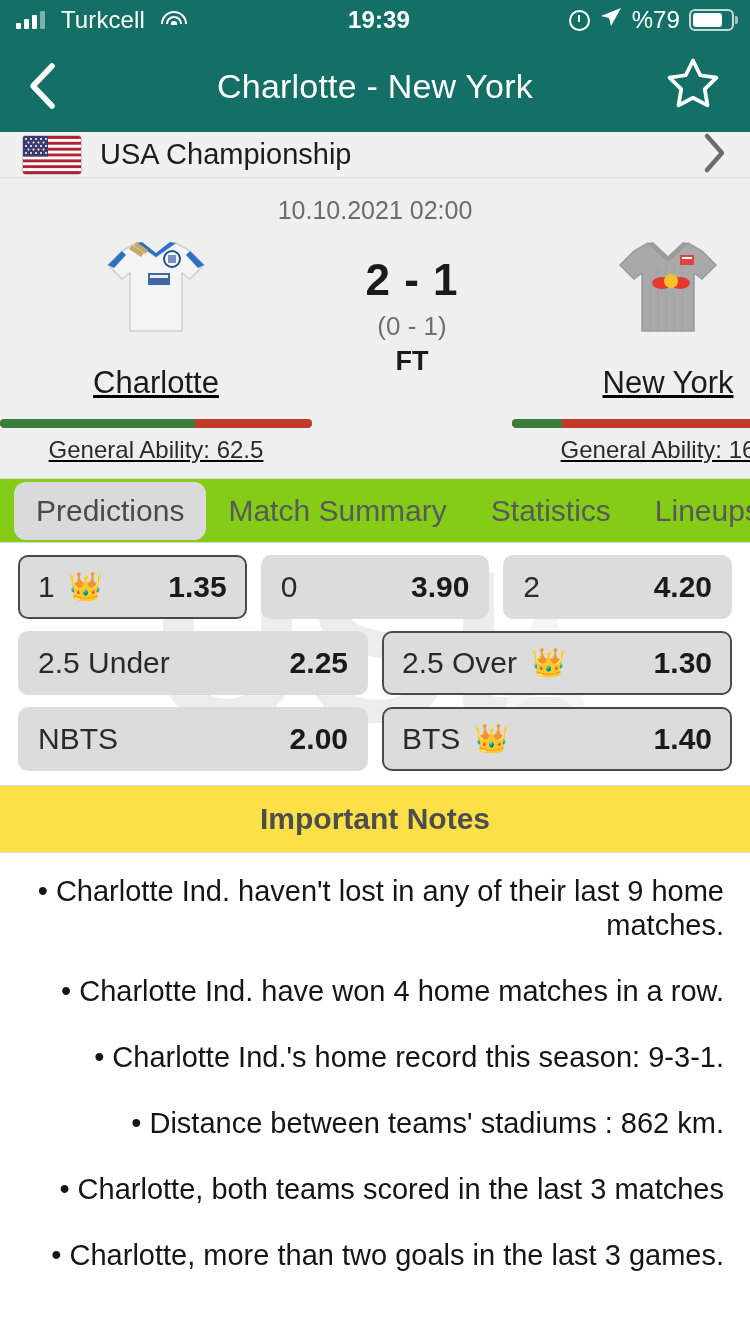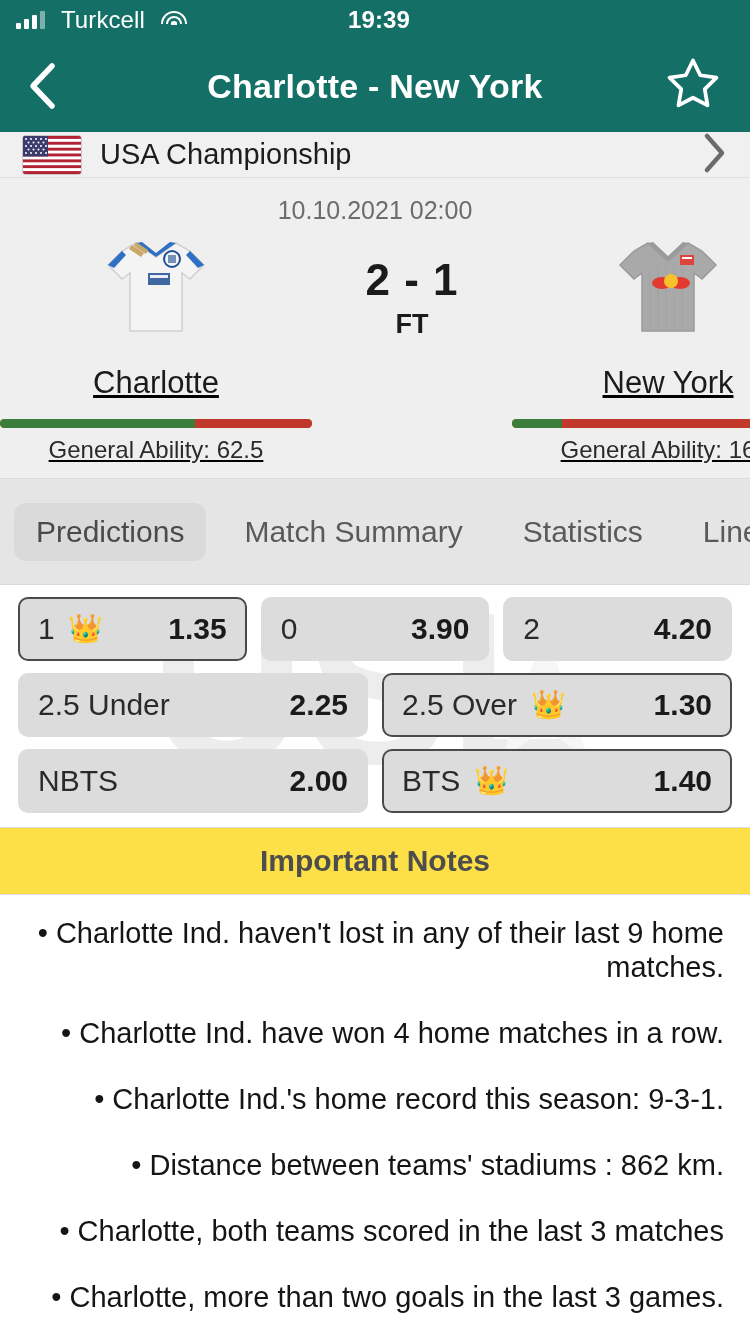--- a/index.html
+++ b/index.html
@@ -46,21 +46,21 @@
   .batt::after{ content:""; position:absolute; right:-6px; top:50%;
          transform:translateY(-50%); width:3px; height:8px;
          background:rgba(255,255,255,.6); border-radius:0 2px 2px 0; }
   .batt i{ display:block; height:100%; background:#fff; border-radius:3px; }
 
   
   .nav-bar{ height:92px; background:#147066; display:flex; align-items:center;
             padding:0 26px; color:#fff; position:relative; }
   .nav-back{ width:46px; height:46px; display:flex; align-items:center; cursor:pointer; }
   .nav-title{ position:absolute; left:0; right:0; text-align:center;
-              font-size:34px; font-weight:bold; pointer-events:none;
+              font-size:34px; font-weight:normal; pointer-events:none;
               letter-spacing:.2px; }
   .nav-star{ margin-left:auto; cursor:pointer; z-index:2; }
 
   
   .league-row{ height:46px; background:#f0f0f0; display:flex; align-items:center;
                padding:0 22px; gap:18px; border-bottom:1px solid #dfdfdf;
                cursor:pointer; }
   .flag{ width:60px; height:40px; border:1px solid #c8c8c8; border-radius:3px;
          overflow:hidden; position:relative; flex:none; background:#fff; }
   .league-name{ font-size:29px; color:#1c1c1c; }
@@ -78,22 +78,22 @@
   .score-status{ font-size:27px; font-weight:bold; color:#1b1b1b; margin-top:4px; }
   .team-name{ font-size:31px; color:#1b1b1b; margin-top:22px; }
   .ability-wrap{ width:312px; margin-top:18px; }
   .ability-bar{ height:9px; border-radius:5px; overflow:hidden; display:flex;
                 background:#c0392b; }
   .ability-bar i{ display:block; height:100%; background:#3b7d3b; }
   .ability-bar u{ display:block; height:100%; background:#c0392b; flex:1; }
   .ability-txt{ text-align:center; font-size:24px; color:#2b2b2b; margin-top:8px; }
 
   
-  .tabs{ height:106px; display:flex; align-items:center; gap:16px;
-         padding:0 14px; background:#e5e5e5; border-bottom:1px solid #d9d9d9;
+  .tabs{ height:64px; display:flex; align-items:center; gap:0;
+         padding:0 14px; background:#84cc16; border-bottom:1px solid #d9d9d9;
          overflow:hidden; white-space:nowrap; }
   .tab{ font-size:30px; color:#5a5a5a; padding:12px 22px; border-radius:12px;
         cursor:pointer; flex:none; }
   .tab.active{ background:#dadada; color:#4a4a4a; }
 
   
   .odds{ padding:12px 18px 14px; background:#fff; position:relative; }
   .watermark{ position:absolute; left:0; right:0; top:-6px; bottom:0;
               display:flex; align-items:center; justify-content:center;
               pointer-events:none; opacity:.17; }
@@ -127,20 +127,32 @@
         <i></i>
     </span>
     <span class="carrier">Turkcell</span>
     <span class="wifi">
       <span></span>
         <span></span>
         <span></span>
     </span>
   </div>
   <div class="sb-time">19:39</div>
+  <div class="sb-right">
+    <span class="lock-ic"></span>
+    <span>
+      <svg width="24" height="24" viewBox="0 0 24 24">
+          <path d="M22 3 2 11l8 2 2 8z" fill="#fff"></path>
+        </svg>
+    </span>
+    <span class="batt-pct">%79</span>
+    <span class="batt">
+        <i id="batt-fill" style="width: 79%;"></i>
+      </span>
+  </div>
 </div>
 
 <div class="nav-bar">
   <div class="nav-back">
     <svg width="34" height="50" viewBox="0 0 34 50">
         <polyline points="26,5 7,25 26,45" fill="none" stroke="#fff" stroke-width="5.5" stroke-linecap="round" stroke-linejoin="round"></polyline>
       </svg>
   </div>
   <div class="nav-title">Charlotte  - New York</div>
   <div class="nav-star">
@@ -223,20 +235,21 @@
         <div class="ability-bar">
           <i id="home-ability-fill" style="width: 62.5%;"></i>
             <u></u>
         </div>
         <div class="ability-txt">General Ability: 62.5</div>
       </div>
     </div>
 
     <div class="score-col">
       <div class="score">2 - 1</div>
+      <div class="score-ht">(0 - 1)</div>
       <div class="score-status">FT</div>
     </div>
 
     <div class="team-col">
       <span class="jersey">
         <svg width="128" height="112" viewBox="0 0 128 112">
           <path d="M44 12 L30 20 L16 34 L30 48 L38 42 L38 100 L90 100 L90 42 L98 48 L112 34 L98 20 L84 12 L64 30 Z" fill="#a9a9a9" stroke="#9a9a9a" stroke-width="1.5"></path>
           <path d="M44 12 L64 30 L84 12 L79 11 L64 25 L49 11 Z" fill="#9b9b9b"></path>
           <g stroke="#9c9c9c" stroke-width="1" opacity=".55">
             <line x1="46" y1="40" x2="46" y2="100"></line>

